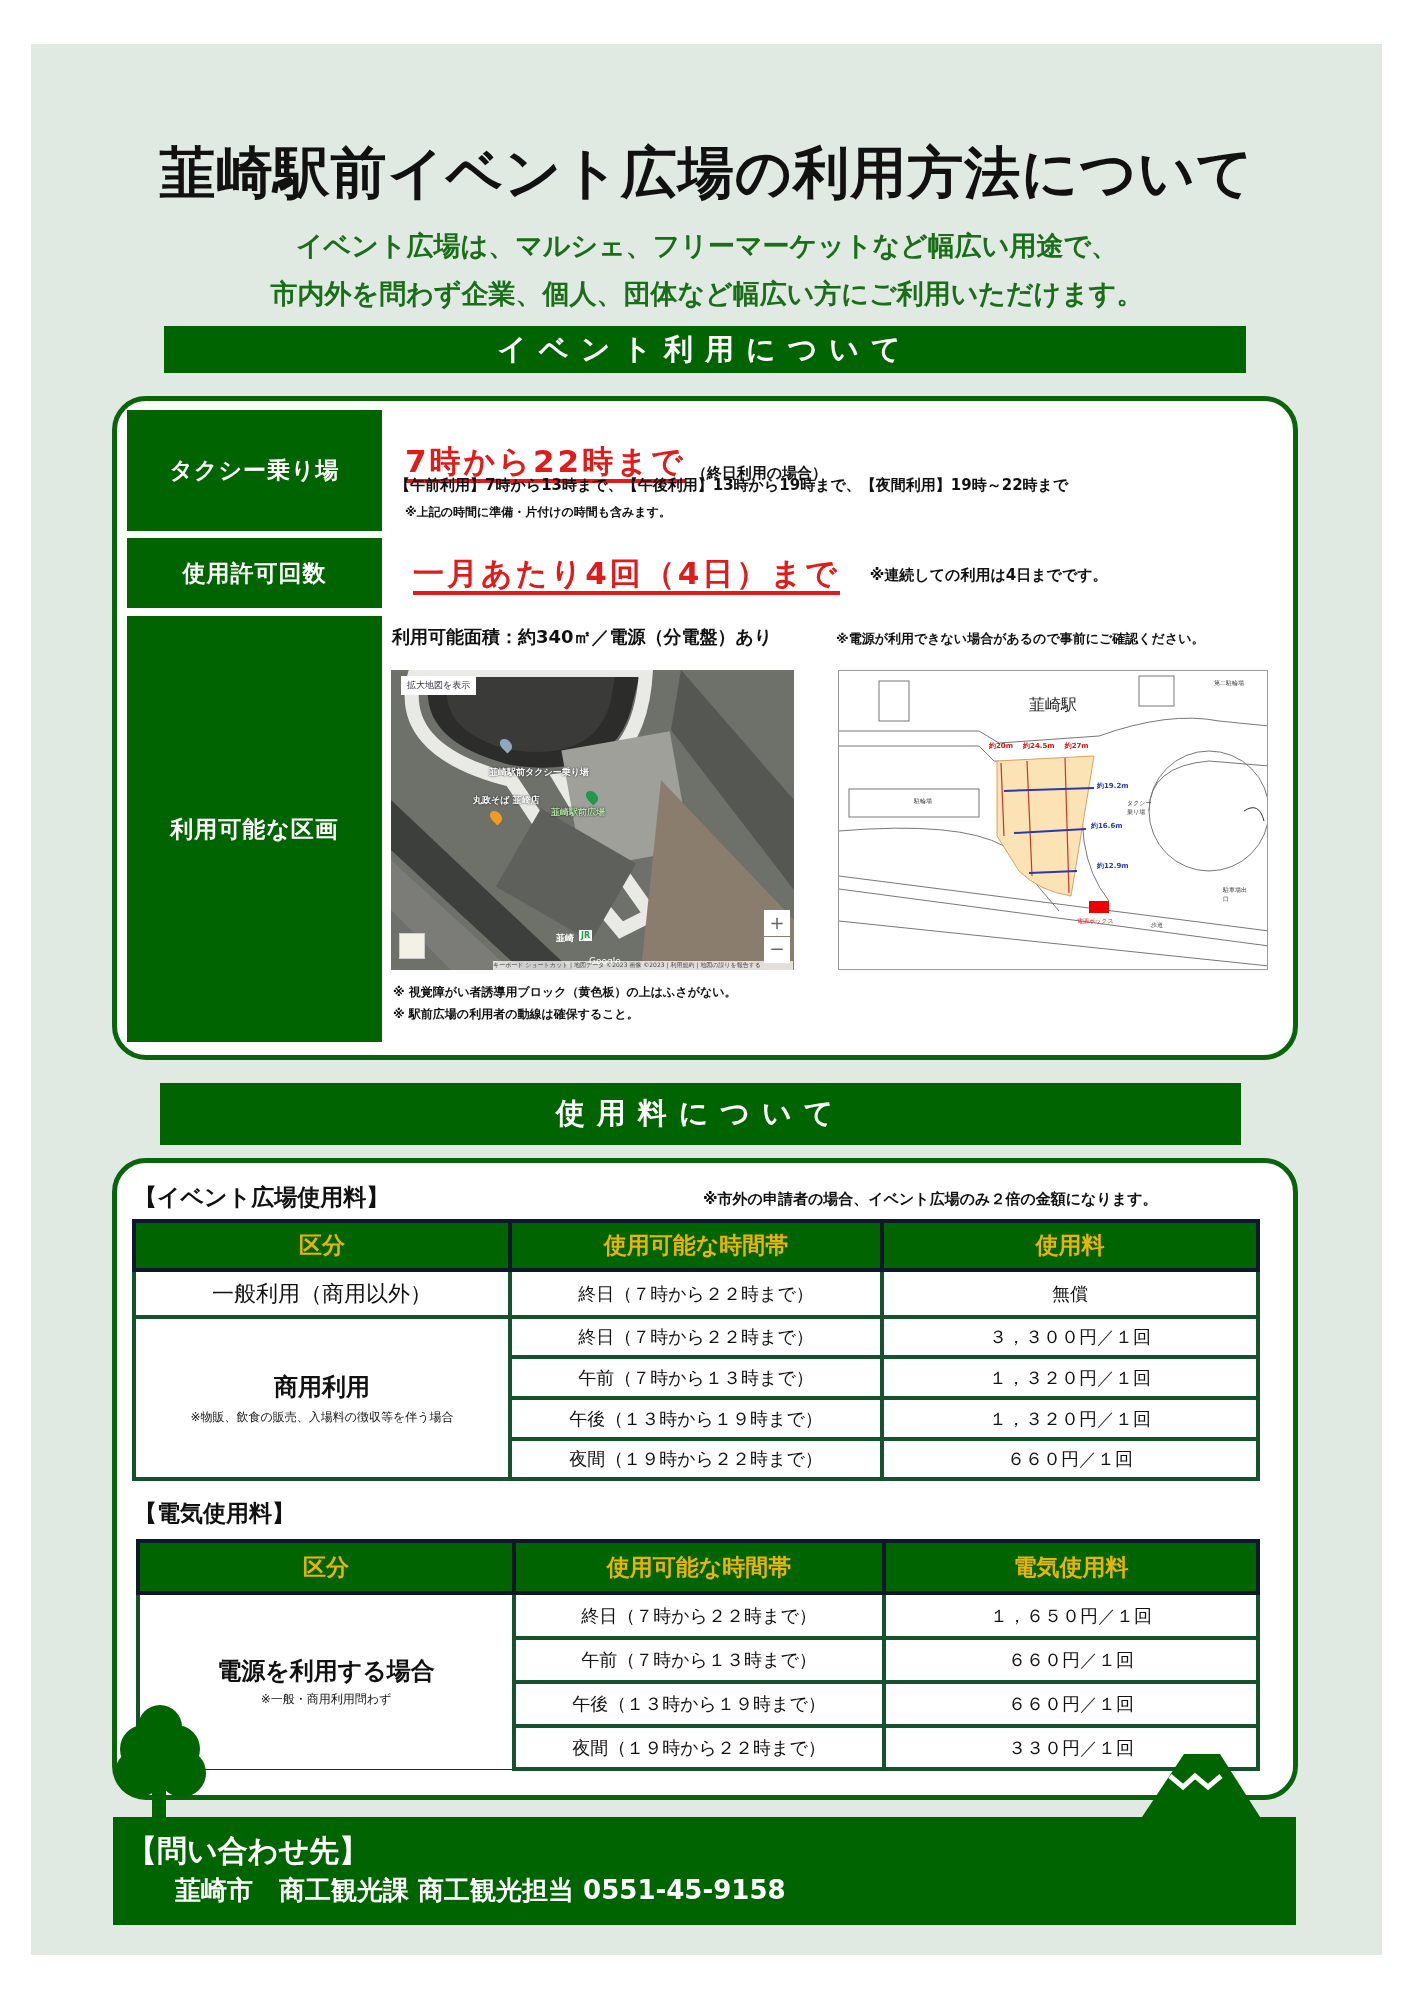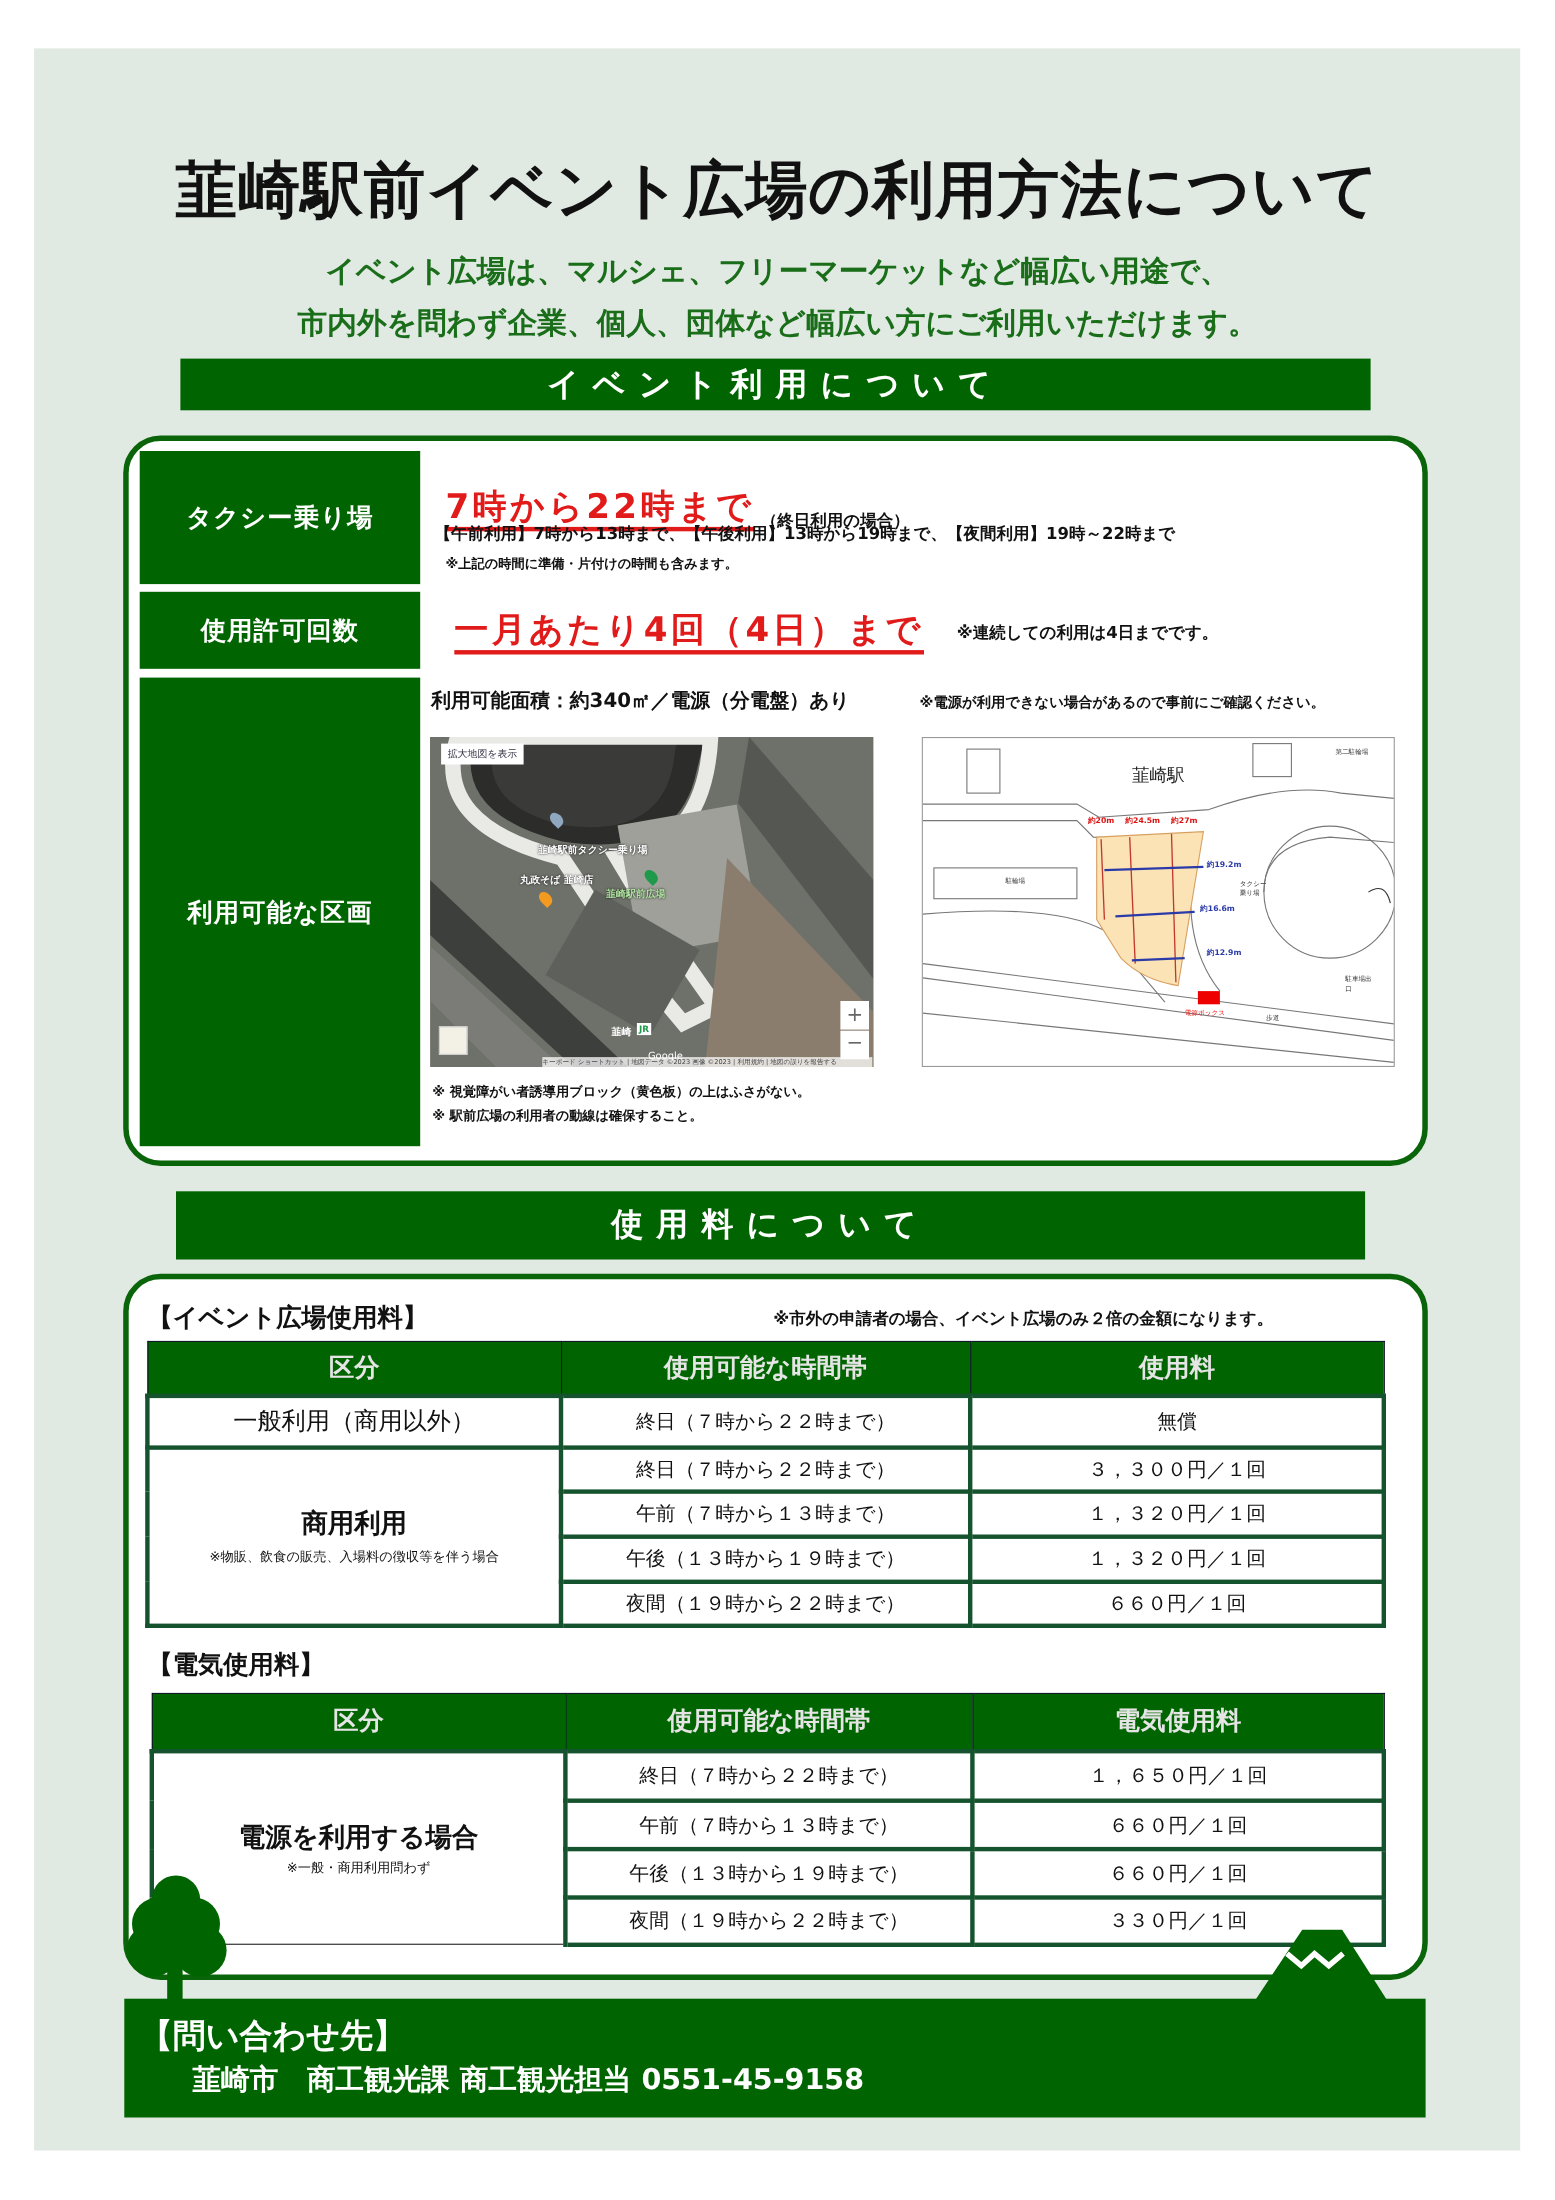--- a/index.html
+++ b/index.html
@@ -10,21 +10,21 @@
   .title { left: 0; width: 1414px; top: 136px; text-align: center; font-size: 56px; font-weight: bold; color: #111; letter-spacing: 1px; }
   .lead { left: 0; width: 1414px; text-align: center; font-size: 27px; font-weight: bold; color: #1a6e1a; }
   .banner { background: #006400; color: #fff; font-weight: bold; text-align: center; font-size: 29px; letter-spacing: 12px; display: flex; align-items: center; justify-content: center; }
   .box { background: #fff; border: 5px solid #0a650a; border-radius: 34px; }
   .label-cell { background: #006400; color: #fff; font-weight: bold; font-size: 23px; display: flex; align-items: center; justify-content: center; letter-spacing: 1px; }
   .red-big { color: #e11a1a; font-weight: bold; font-size: 31px; border-bottom: 4px solid #e11a1a; letter-spacing: 3px; padding-bottom: 1px; line-height: 1.1; }
   .small { font-size: 15px; font-weight: bold; }
   .tiny { font-size: 12px; }
   .note { font-size: 13px; font-weight: bold; }
   table.fee { position: absolute; border-collapse: collapse; table-layout: fixed; }
-  table.fee th { background: #006400; color: #e5e5e5; font-size: 23px; font-weight: bold; border: 1px solid #0f172a; }
+  table.fee th { background: #006400; color: #eab308; font-size: 23px; font-weight: bold; border: 4px solid #0f172a; }
   table.fee td { border: 4px solid #14532d; text-align: center; font-size: 18px; background: #fff; }
   .sect-label { font-size: 23px; font-weight: bold; }
   .map-photo { background: linear-gradient(135deg, #6b6f68 0%, #8d8e86 30%, #a8a69c 45%, #7a7a73 60%, #585c56 100%); overflow: hidden; }
   .map-drawing { background: #fff; border: 1px solid #999; overflow: hidden; }
   .footer { background: #006400; color: #fff; }
 </style>
 </head>
 <body>
 
 <div class="page-bg"></div>

